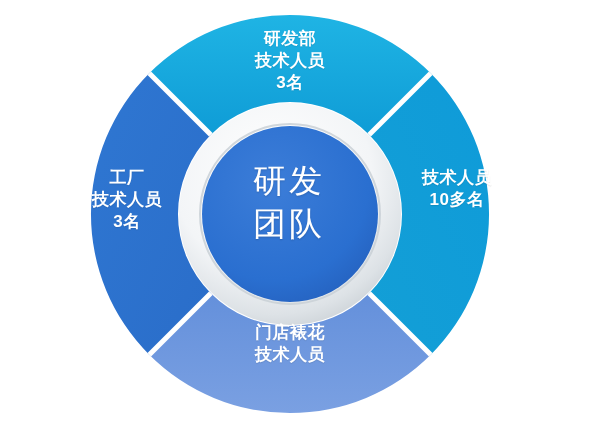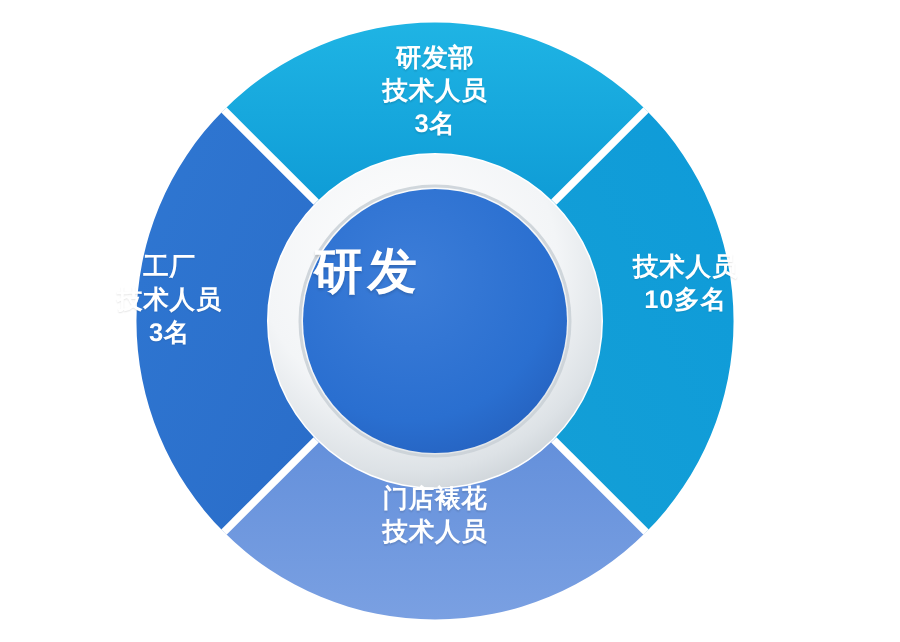--- a/index.html
+++ b/index.html
@@ -35,29 +35,30 @@
     font-size: 17px;
     letter-spacing: 0.5px;
     text-shadow: 0 1px 1px rgba(0,0,0,0.10);
     pointer-events: none;
     white-space: nowrap;
   }
   .seg-label .ln { display: block; }
   #label-top    { left: 190px; top: 28px;  width: 200px; }
   #label-right  { left: 392px; top: 167px; width: 130px; }
   #label-bottom { left: 190px; top: 322px; width: 200px; text-align: center; }
-  #label-left   { left: 48px;  top: 167px; width: 130px; }
+  #label-left   { left: 62px;  top: 167px; width: 130px; }
 
   #hub-label {
     position: absolute;
     left: 209px;
     top: 160px;
     width: 160px;
+    text-align: center;
     color: #ffffff;
-    font-weight: bold;
+    font-weight: normal;
     font-size: 33px;
     line-height: 1.3;
     letter-spacing: 3px;
     text-shadow: 0 1px 2px rgba(0,0,0,0.16);
     pointer-events: none;
   }
   #hub-label .ln { display: block; }
 </style>
 </head>
 <body>
@@ -152,15 +153,16 @@
   </div>
 
   <div class="seg-label" id="label-left">
     <span class="ln">工厂</span>
     <span class="ln">技术人员</span>
     <span class="ln">3名</span>
   </div>
 
   <div id="hub-label">
     <span class="ln">研发</span>
+    <span class="ln">团队</span>
   </div>
 
 </div>
 
 </body></html>

